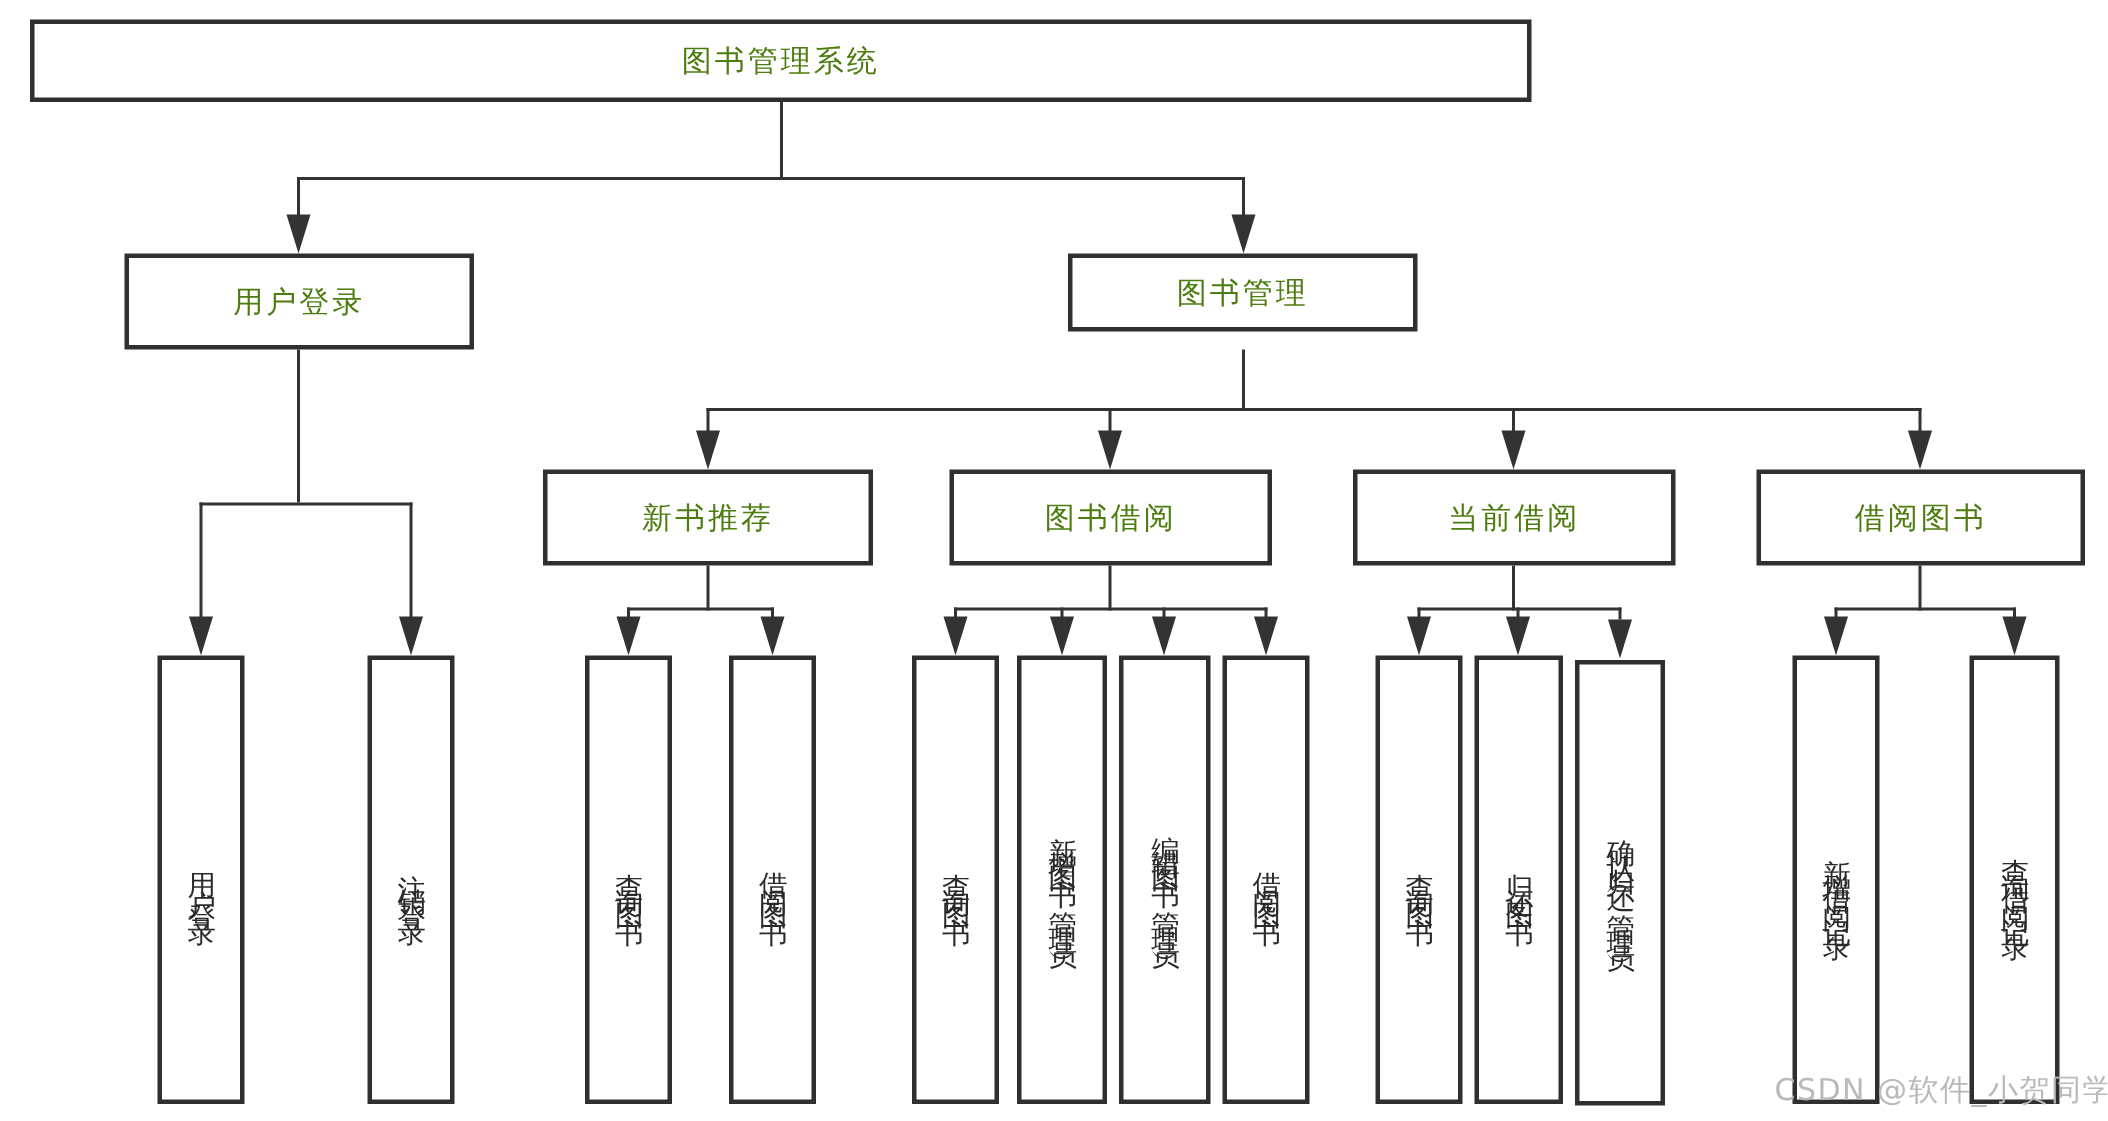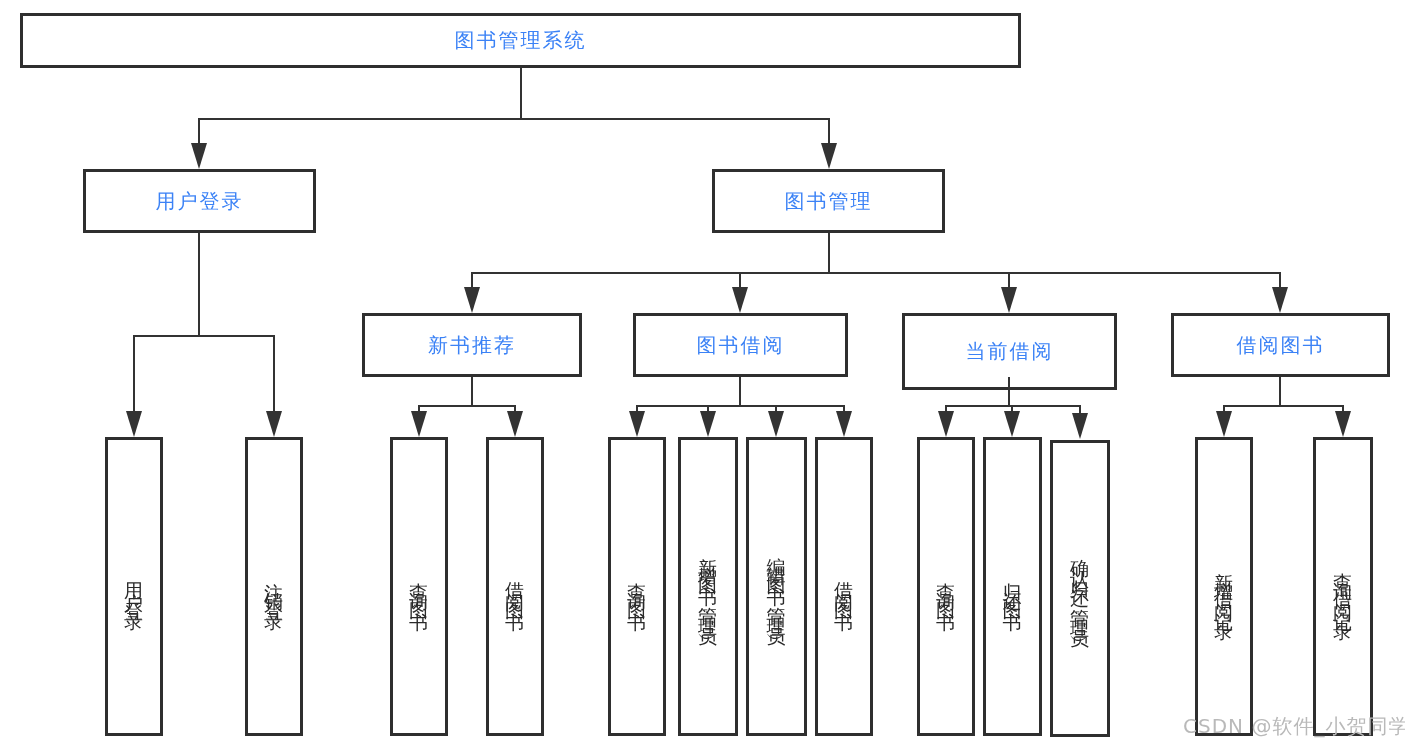--- a/index.html
+++ b/index.html
@@ -4,21 +4,21 @@
 <style>
   html,body{margin:0;padding:0;background:#ffffff;}
   .canvas{
     position:relative;width:1405px;height:747px;background:#ffffff;
     font-family:"DejaVu Sans",sans-serif;color:#262626;overflow:hidden;
   }
   .box{
     position:absolute;box-sizing:border-box;border:3px solid #2f2f2f;
     background:#ffffff;display:flex;align-items:center;justify-content:center;
   }
-  .hlabel{font-size:20px;letter-spacing:2px;white-space:nowrap;color:#3b82f6;}
+  .hlabel{font-size:20px;letter-spacing:2px;white-space:nowrap;color:#4d7c0f;}
   .vlabel{
     writing-mode:vertical-rl;text-orientation:mixed;font-size:19px;
     letter-spacing:10px;line-height:1;white-space:nowrap;color:#2a2a2a;
   }
   .v{position:absolute;width:2px;background:#333333;}
   .h{position:absolute;height:2px;background:#333333;}
   .ah{
     position:absolute;width:0;height:0;
     border-left:8px solid transparent;border-right:8px solid transparent;
     border-top:26px solid #333333;
@@ -33,31 +33,31 @@
 
 <div class="canvas">
 
   <div class="box" style="left:20px;top:13px;width:1001px;height:55px;">
     <span class="hlabel">图书管理系统</span>
   </div>
 
   <div class="box" style="left:83px;top:169px;width:233px;height:64px;">
     <span class="hlabel">用户登录</span>
   </div>
-  <div class="box" style="left:712px;top:169px;width:233px;height:64px;">
+  <div class="box" style="left:712px;top:169px;width:233px;height:52px;">
     <span class="hlabel">图书管理</span>
   </div>
 
   <div class="box" style="left:633px;top:313px;width:215px;height:64px;">
     <span class="hlabel">图书借阅</span>
   </div>
   <div class="box" style="left:362px;top:313px;width:220px;height:64px;">
     <span class="hlabel">新书推荐</span>
   </div>
-  <div class="box" style="left:902px;top:313px;width:215px;height:77px;">
+  <div class="box" style="left:902px;top:313px;width:215px;height:64px;">
     <span class="hlabel">当前借阅</span>
   </div>
   <div class="box" style="left:1171px;top:313px;width:219px;height:64px;">
     <span class="hlabel">借阅图书</span>
   </div>
 
   <div class="box" style="left:105px;top:437px;width:58px;height:299px;">
     <span class="vlabel">用户登录</span>
   </div>
   <div class="box" style="left:245px;top:437px;width:58px;height:299px;">

